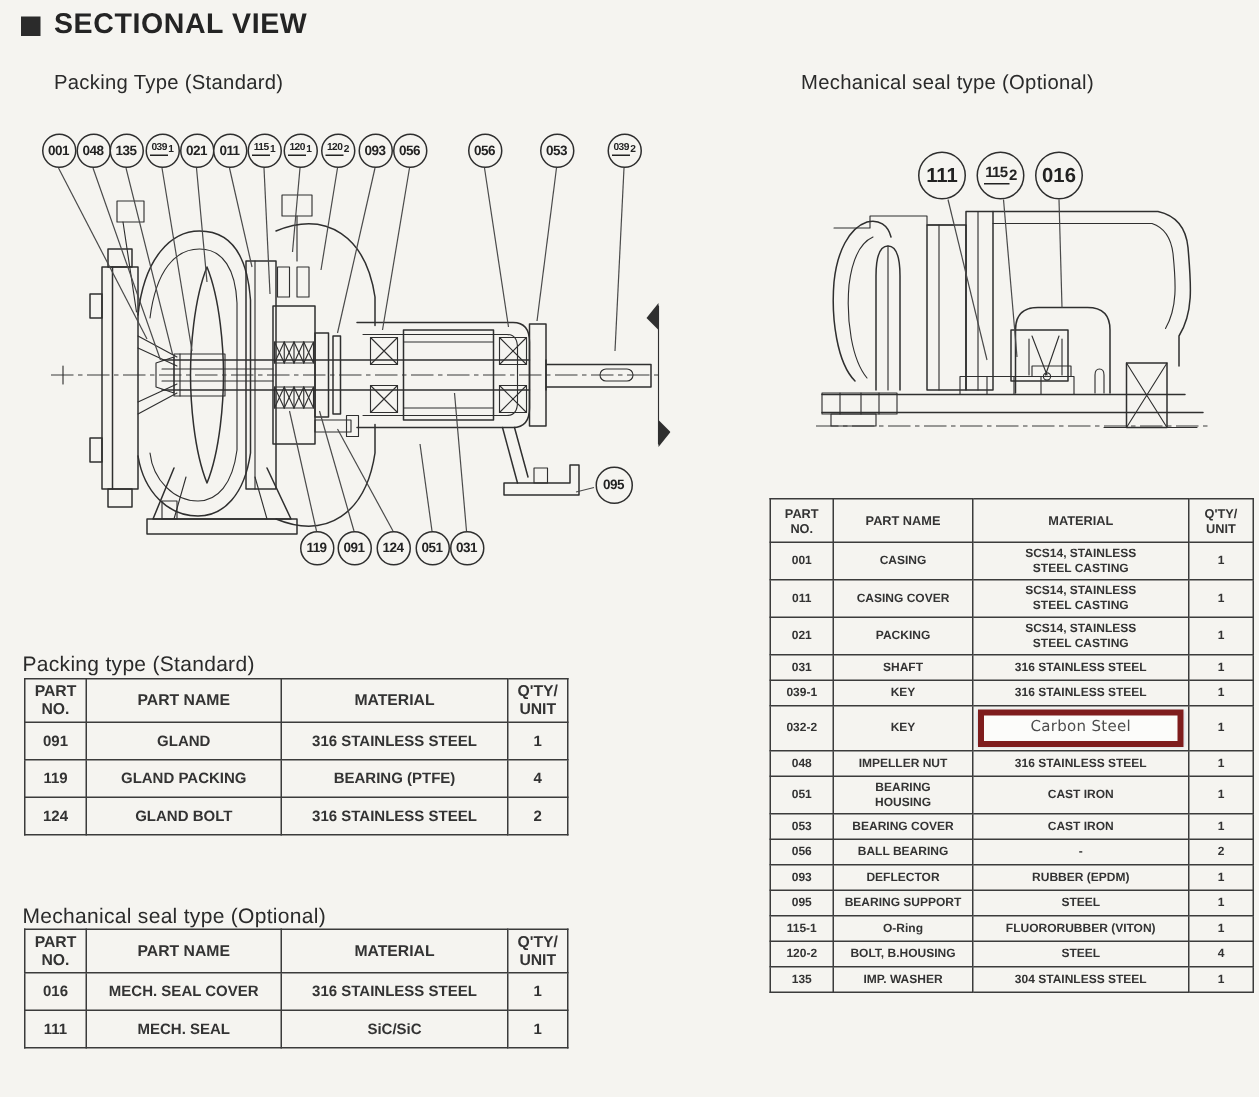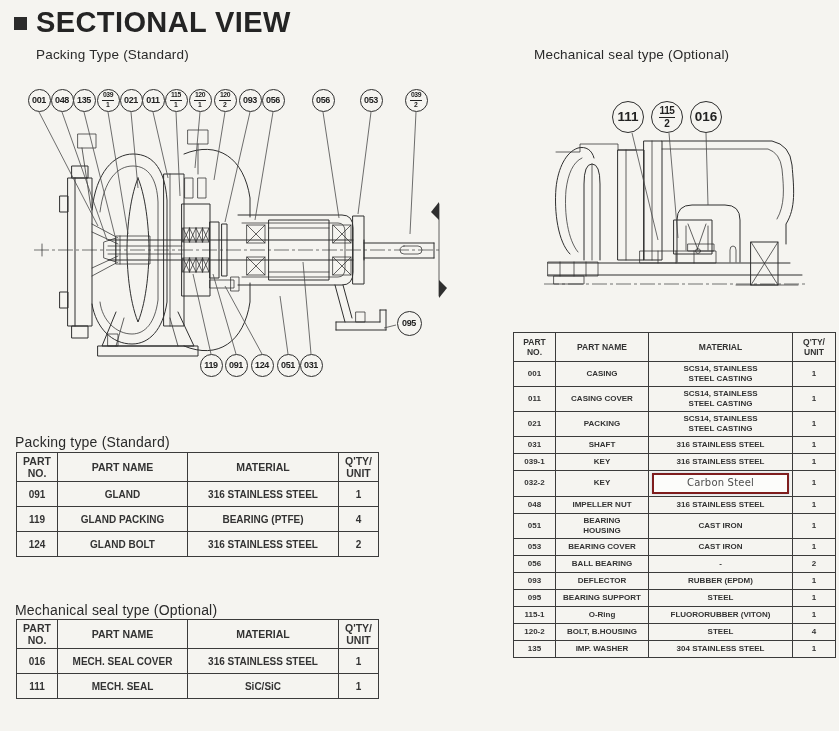--- a/index.html
+++ b/index.html
@@ -9,21 +9,21 @@
     position: relative;
     background: #f5f4f0;
     font-family: "Liberation Sans", sans-serif;
     color: #2e2e2e;
     overflow: hidden;
   }
 
   
   .title-row { position:absolute; left:14px; top:6px; display:flex; align-items:center; gap:9px; }
   .title-bullet { width:13px; height:13px; background:#2b2b2b; flex:0 0 auto; margin-top:1px; }
-  .title-text { font-size:29px; font-weight:700; letter-spacing:.4px; color:#242424; }
+  .title-text { font-size:19px; font-weight:700; letter-spacing:.4px; color:#242424; }
 
   .dlabel { position:absolute; font-size:13.5px; color:#2a2a2a; letter-spacing:.2px; }
   #packing-label { left:36px; top:47px; }
   #mech-label    { left:534px; top:47px; }
   #packing-table-label { left:15px; top:434px; font-size:14px; }
   #mech-table-label    { left:15px; top:602px; font-size:14px; }
 
   
   .diagram { position:absolute; }
   #packing-diagram { left:12px; top:78px; width:435px; height:312px; }
@@ -37,21 +37,21 @@
   .flag   { fill:#2f2f2f; stroke:none; }
 
   
   .balloon {
     position:absolute; border:1.4px solid #2e2e2e; border-radius:50%;
     background:#f5f4f0; display:flex; align-items:center; justify-content:center;
     font-weight:700; color:#222; line-height:1;
   }
   .balloon .lbl { font-size:9px; letter-spacing:-.4px; }
   .balloon.big .lbl { font-size:13.5px; letter-spacing:0; }
-  .frac { display:flex; flex-direction:column; align-items:center; }
+  .frac { display:flex; align-items:center; }
   .frac .num { font-size:6.8px; border-bottom:1px solid #222; padding:0 1px 1px; letter-spacing:-.4px; }
   .frac .den { font-size:6.8px; padding-top:1px; }
   .balloon.big .num, .balloon.big .den { font-size:10px; }
 
   
   table.ptable { position:absolute; border-collapse:collapse; table-layout:fixed; }
   .ptable th, .ptable td {
     border:1.4px solid #3b3b3b; text-align:center; vertical-align:middle;
     white-space:pre-line; font-weight:700; color:#333; padding:2px 1px; overflow:hidden;
   }
@@ -59,21 +59,21 @@
   #mech-table    { left:16px; top:619px; width:362px; font-size:10px; }
   #packing-table th, #mech-table th { height:29px; font-size:10.5px; line-height:1.15; }
   #packing-table td, #mech-table td { height:25px; }
 
   #main-table { left:513px; top:332px; width:322px; font-size:8px; }
   #main-table th { height:29px; font-size:8.5px; line-height:1.2; }
   #main-table td { height:17px; line-height:1.25; padding:2px 1px; }
 
   .patch {
     display:block; margin:0 2px; padding:2px 0;
-    background:#fcfcfa; border:2px solid #7f1d1d;
+    background:#fcfcfa; border:4px solid #7f1d1d;
     box-shadow:0 0 2px rgba(120,150,200,.45);
     font-family:"DejaVu Sans", sans-serif; font-weight:400;
     font-size:10px; color:#4d4d4d; letter-spacing:.2px;
   }
 </style>
 </head>
 <body>
 
 <div class="title-row">
   <span class="title-bullet"></span>

